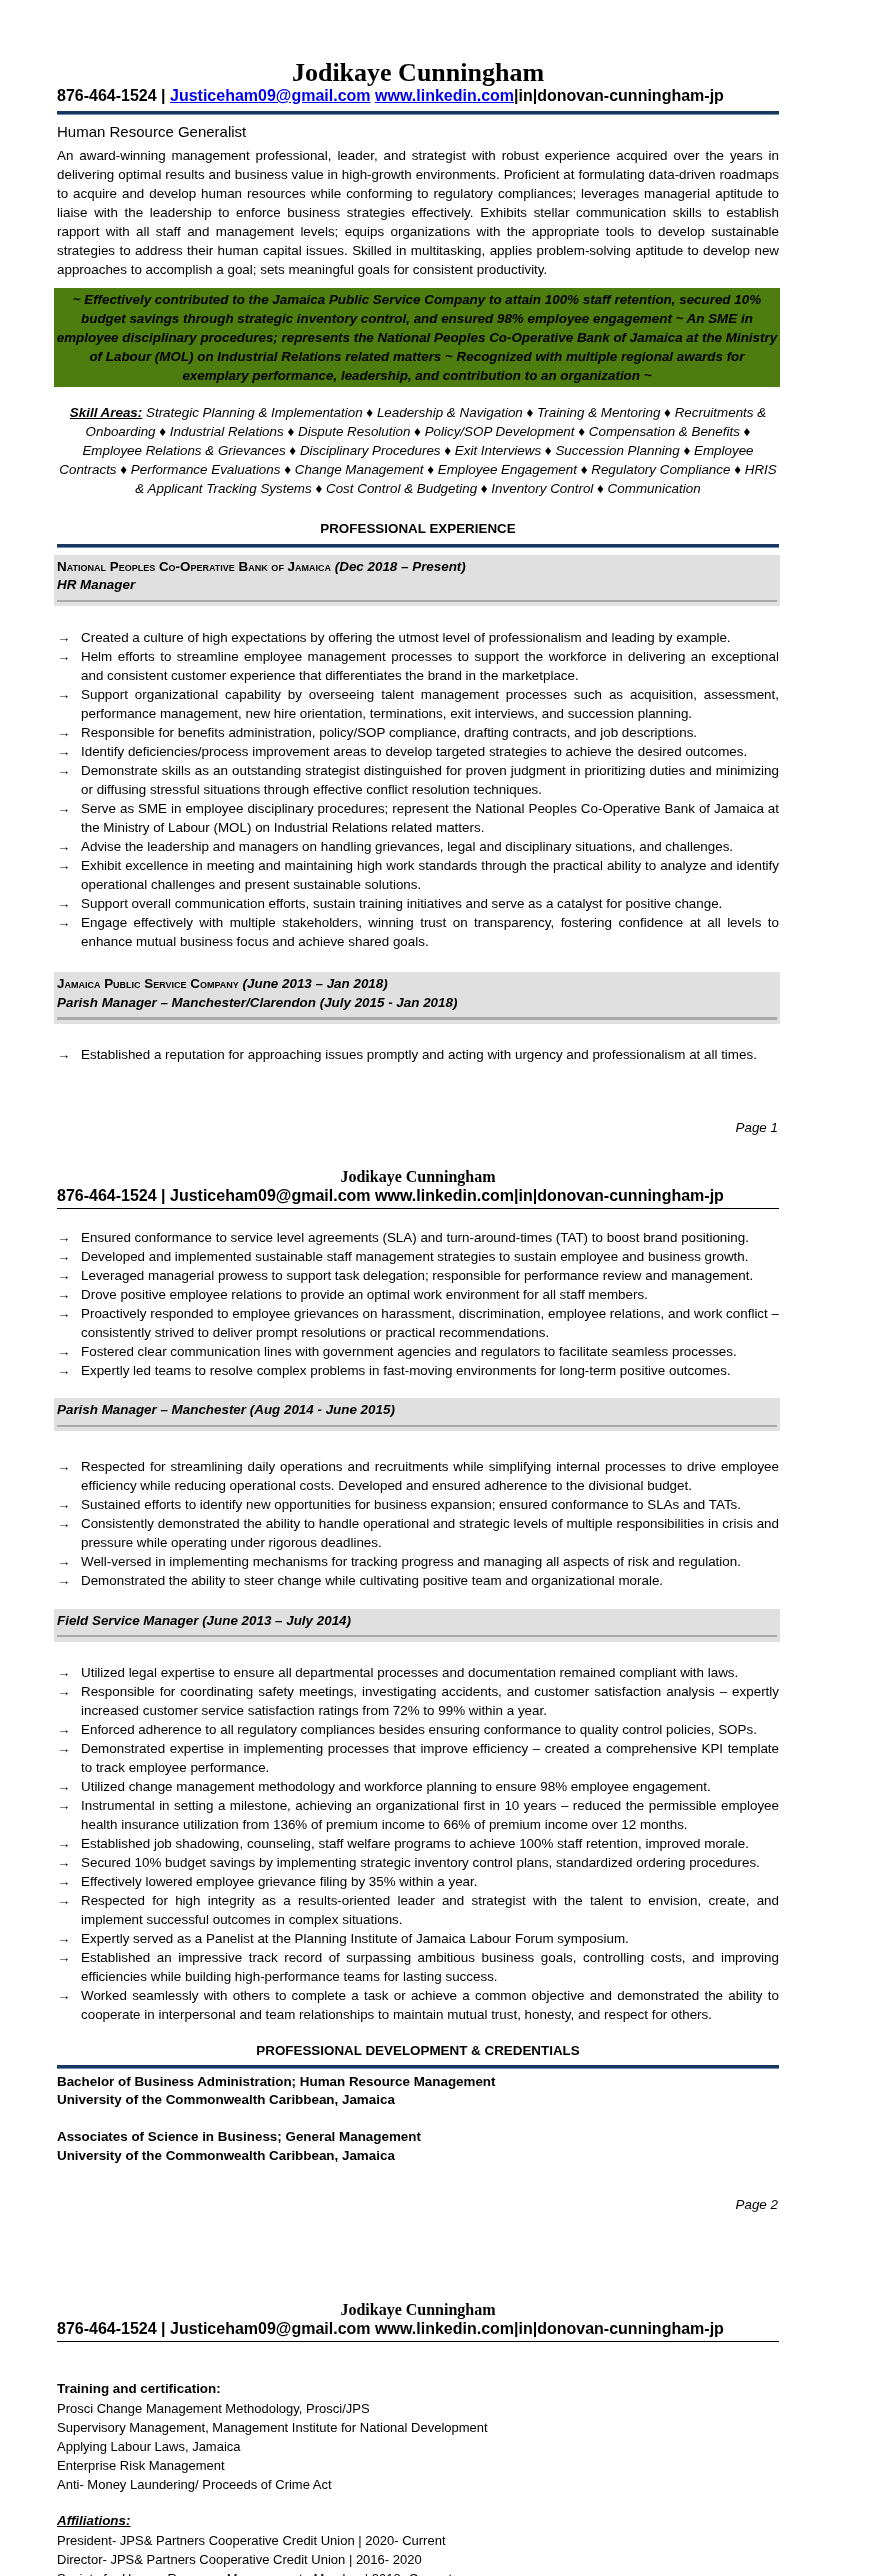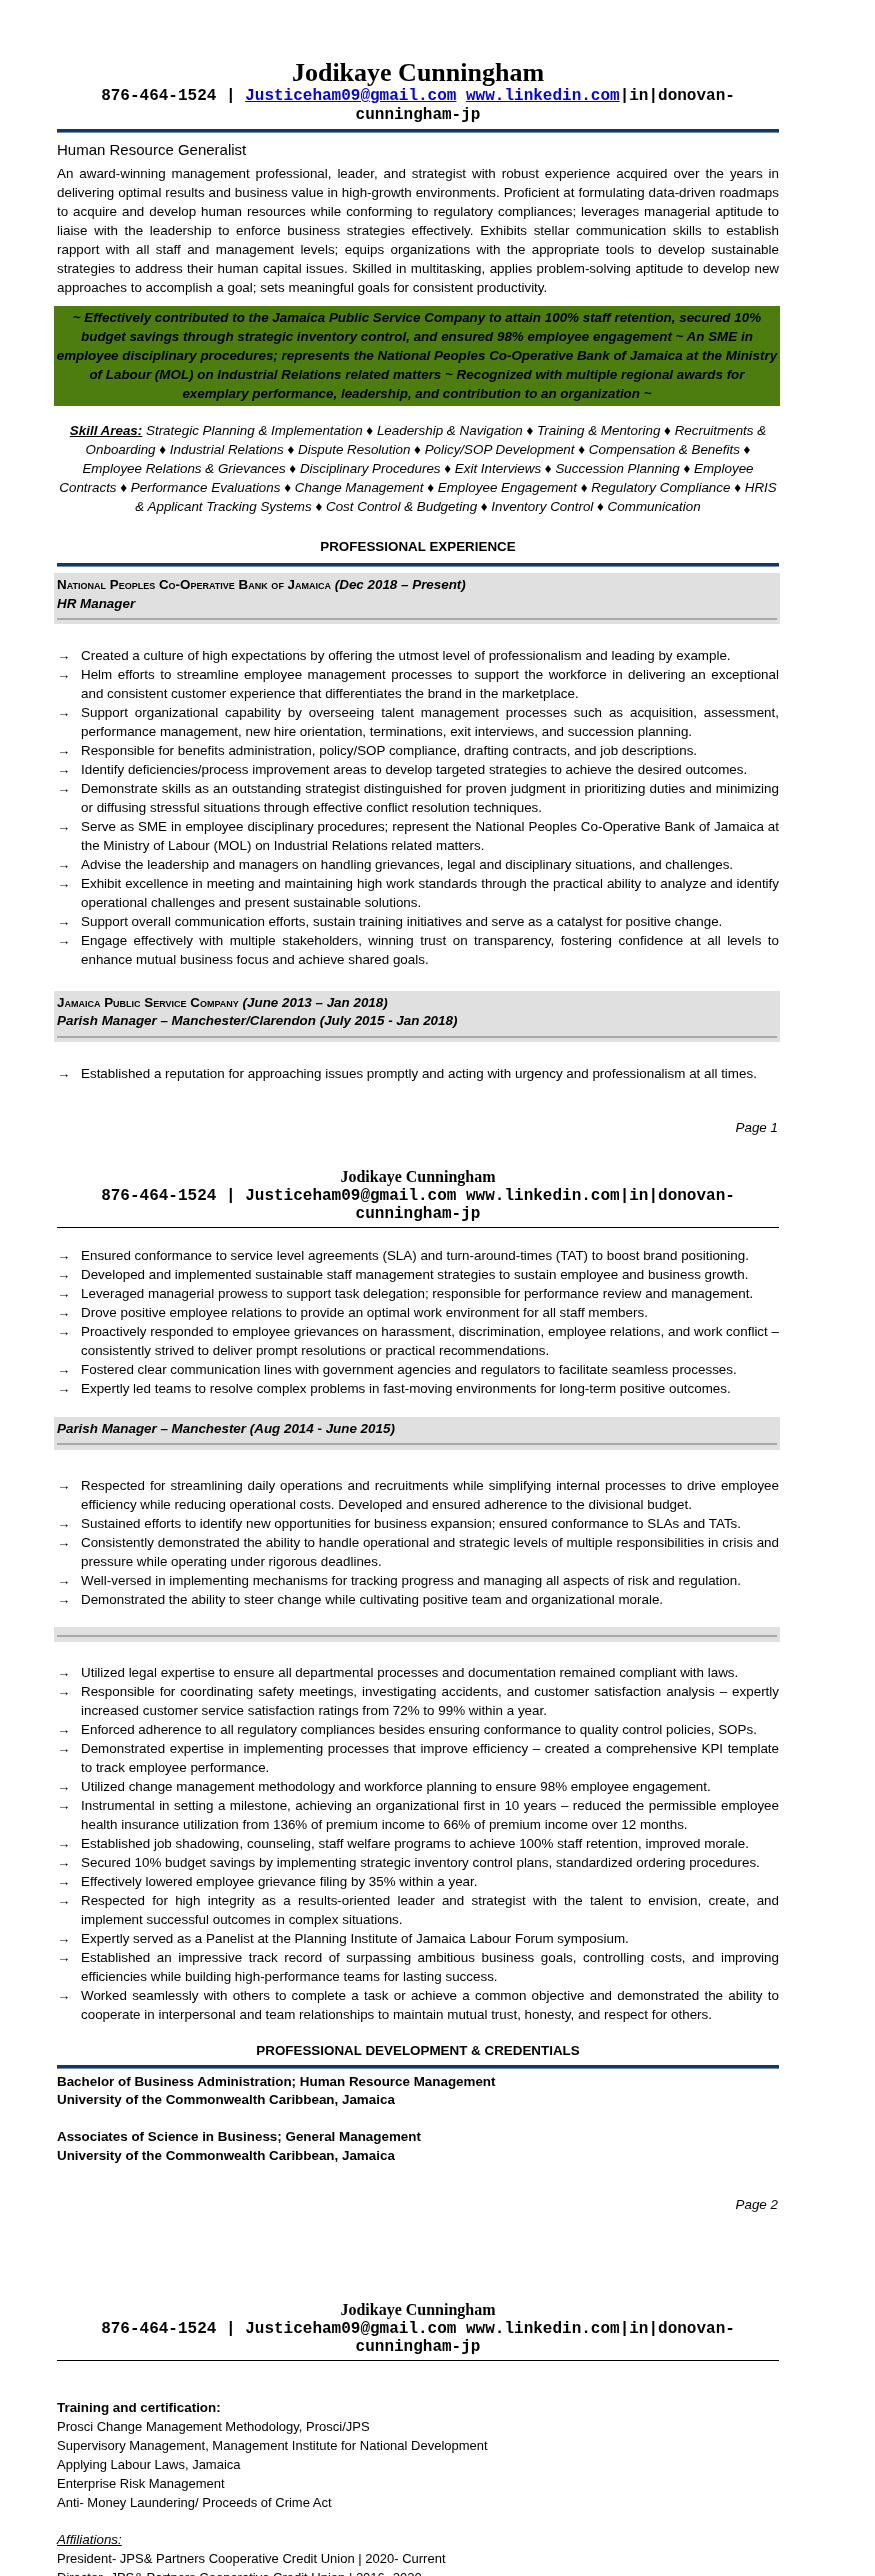--- a/index.html
+++ b/index.html
@@ -1,20 +1,20 @@
 <!DOCTYPE html>
 <html style="font-size:8.2px"><head>
 <meta charset="utf-8">
 <style>
   html, body { margin: 0; padding: 0; background: #ffffff; }
   body { width: 876px; font-family: "Liberation Sans", sans-serif; color: #000; }
   .page { position: relative; width: 831px; height: 1133px; box-sizing: border-box; padding: 0 52px 0 57px; }
   .page-num { position: absolute; right: 53px; font-style: italic; font-size: 13.4px; }
   .hdr-name { font-family: "Liberation Serif", serif; font-weight: bold; text-align: center; }
-  .hdr-contact { font-family: Liberation Mono, monospace; font-weight: bold; text-align: center; }
+  .hdr-contact { font-family: Liberation Sans, sans-serif; font-weight: bold; text-align: left; }
   .p1 .hdr-name { font-size: 26px; line-height: 29px; padding-top: 58px; }
   .p1 .hdr-contact { font-size: 16px; line-height: 18.5px; }
   .link { color: #0000EE; text-decoration: underline; }
   .rule-blue { height: 3.1px; background: #17375E; margin: 5.2px 0 0 0; border-bottom: 0.5px solid #6E8CB4; }
   .rule-black { height: 1px; background: #000; margin: 3.1px 0 0 0; }
   .title { font-weight: normal; font-size: 15px; margin-top: 8.2px; line-height: 18.5px; }
   .summary { font-size: 13.4px; line-height: 19px; text-align: justify; margin-top: 4.1px; }
   .highlight { background: #4d7c0f; font-style: italic; font-weight: bold; font-size: 13.4px; line-height: 19px; text-align: center; padding: 2.1px 1px; margin-top: 9.3px; margin-left: -3.1px; margin-right: -1px; }
   .skills { font-size: 13.4px; line-height: 19px; text-align: center; font-style: italic; margin-top: 15.5px; }
   .skills-label { font-weight: bold; text-decoration: underline; }
@@ -24,21 +24,21 @@
   .company { font-weight: bold; font-variant: small-caps; }
   .dates, .role { font-weight: bold; font-style: italic; }
   ul.bullets { list-style: none; margin: 0; padding: 0; }
   ul.bullets li { position: relative; padding-left: 24px; font-size: 13.4px; line-height: 19px; text-align: justify; }
   ul.bullets li .arrow { position: absolute; left: 0; top: 0; width: 15.5px; }
   .p2 .hdr-name, .p3 .hdr-name { font-size: 16px; line-height: 18.5px; font-weight: bold; }
   .p2 .hdr-contact, .p3 .hdr-contact { font-size: 16px; line-height: 18.5px; }
   .edu { font-weight: bold; font-size: 13.4px; line-height: 18.5px; }
   .plain-list div { font-size: 13px; line-height: 19px; }
   .train-head { font-weight: bold; font-size: 13.4px; line-height: 18.5px; }
-  .affil-head { font-style: italic; text-decoration: underline; font-size: 13.4px; line-height: 18.5px; }
+  .affil-head { font-style: italic; text-decoration: underline; font-size: 13.4px; line-height: 18.5px; font-weight: bold; }
 </style>
 </head>
 <body>
 
 <div class="page p1">
   <div class="hdr-name">Jodikaye Cunningham</div>
   <div class="hdr-contact">
     <span>876-464-1524</span><span> | </span><span class="link">Justiceham09@gmail.com</span> <span class="link">www.linkedin.com</span><span>|in|donovan-cunningham-jp</span>
   </div>
   <div class="rule-blue"></div>
@@ -108,20 +108,21 @@
 
   <ul class="bullets" style="margin-top:26px">
     <li><span class="arrow">→</span><span>Respected for streamlining daily operations and recruitments while simplifying internal processes to drive employee efficiency while reducing operational costs. Developed and ensured adherence to the divisional budget.</span></li>
     <li><span class="arrow">→</span><span>Sustained efforts to identify new opportunities for business expansion; ensured conformance to SLAs and TATs.</span></li>
     <li><span class="arrow">→</span><span>Consistently demonstrated the ability to handle operational and strategic levels of multiple responsibilities in crisis and pressure while operating under rigorous deadlines.</span></li>
     <li><span class="arrow">→</span><span>Well-versed in implementing mechanisms for tracking progress and managing all aspects of risk and regulation.</span></li>
     <li><span class="arrow">→</span><span>Demonstrated the ability to steer change while cultivating positive team and organizational morale.</span></li>
   </ul>
 
   <div class="job-box" style="margin-top:18.5px">
+    <div class="role">Field Service Manager (June 2013 – July 2014)</div>
     <div class="shade-rule"></div>
   </div>
 
   <ul class="bullets" style="margin-top:21.6px">
     <li><span class="arrow">→</span><span>Utilized legal expertise to ensure all departmental processes and documentation remained compliant with laws.</span></li>
     <li><span class="arrow">→</span><span>Responsible for coordinating safety meetings, investigating accidents, and customer satisfaction analysis – expertly increased customer service satisfaction ratings from 72% to 99% within a year.</span></li>
     <li><span class="arrow">→</span><span>Enforced adherence to all regulatory compliances besides ensuring conformance to quality control policies, SOPs.</span></li>
     <li><span class="arrow">→</span><span>Demonstrated expertise in implementing processes that improve efficiency – created a comprehensive KPI template to track employee performance.</span></li>
     <li><span class="arrow">→</span><span>Utilized change management methodology and workforce planning to ensure 98% employee engagement.</span></li>
     <li><span class="arrow">→</span><span>Instrumental in setting a milestone, achieving an organizational first in 10 years – reduced the permissible employee health insurance utilization from 136% of premium income to 66% of premium income over 12 months.</span></li>

